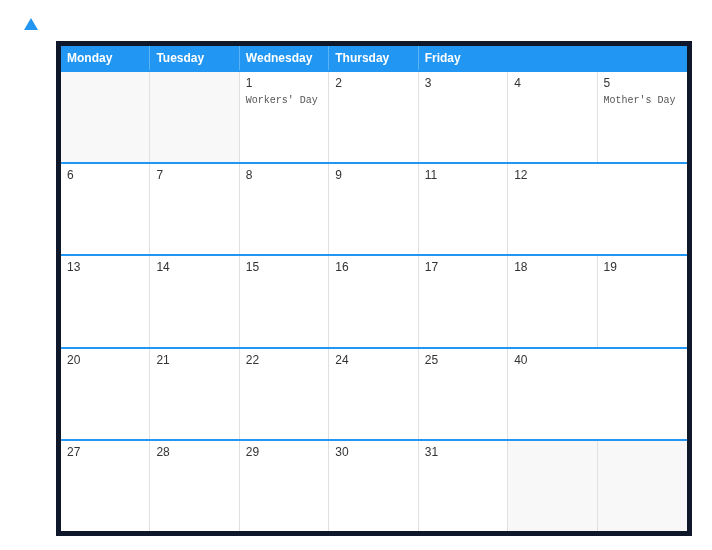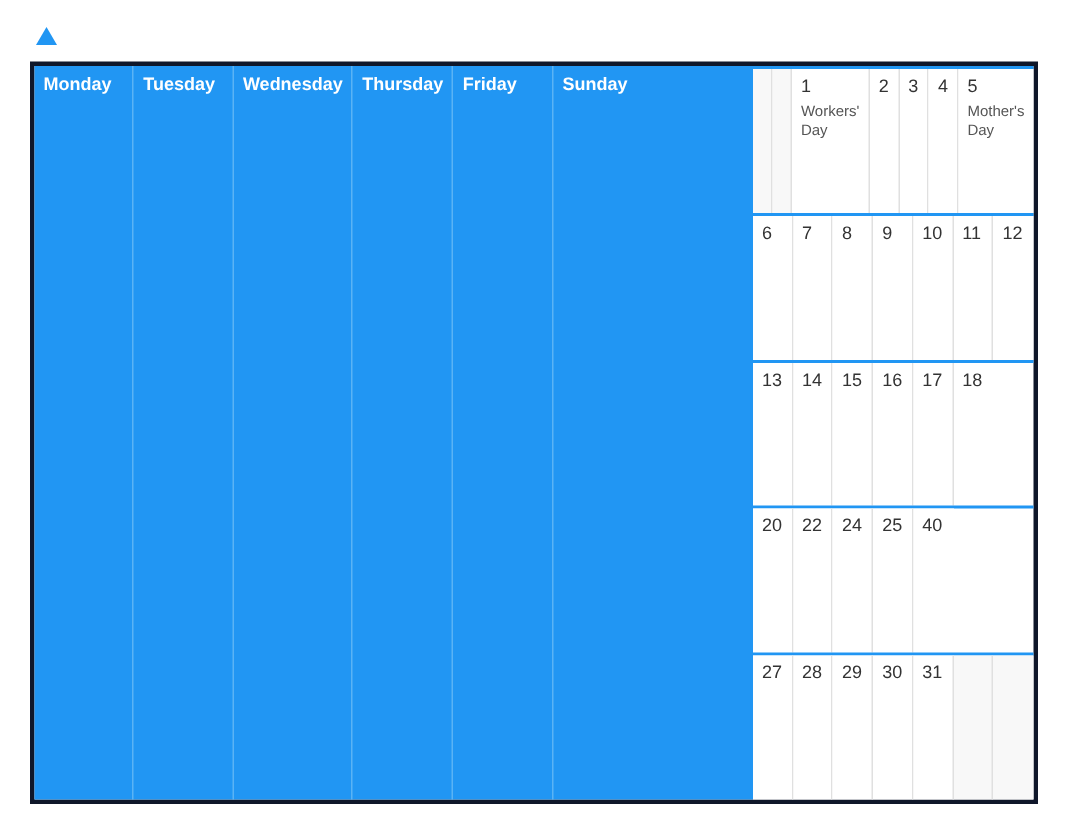--- a/index.html
+++ b/index.html
@@ -62,22 +62,23 @@
     .country {
       font-size: 15px;
       color: #333;
       min-width: 90px;
       text-align: right;
     }
     
     .calendar {
       flex: 1;
       display: flex;
-      flex-direction: row;
-      border: 3px solid #0f172a;
+      flex-direction: column;
+      border: 5px solid #0f172a;
+      margin-left: 36px;
     }
     .cal-header-row {
       display: grid;
       grid-template-columns: repeat(7, 1fr);
       background: #2196F3;
     }
     .cal-header-cell {
       color: #fff;
       font-size: 12px;
       font-weight: bold;
@@ -117,20 +118,21 @@
       font-size: 12px;
       color: #333;
       font-weight: normal;
       margin-bottom: 2px;
     }
     .day-event {
       font-size: 10px;
       color: #555;
       margin-top: 2px;
       line-height: 1.3;
+      font-family: Liberation Mono, monospace;
     }
   </style>
 </head>
 <body>
 
 <div class="page">
 
   <div class="header">
     <div class="logo">
       <span class="logo-general"></span>
@@ -144,21 +146,20 @@
   </div>
 
   <div class="calendar">
     <div class="cal-header-row">
 
     <div class="cal-header-cell">Monday</div>
         <div class="cal-header-cell">Tuesday</div>
         <div class="cal-header-cell">Wednesday</div>
         <div class="cal-header-cell">Thursday</div>
         <div class="cal-header-cell">Friday</div>
-        <div class="cal-header-cell">Sunday</div>
       </div>
     <div class="cal-body">
 
     <div class="cal-week">
           <div class="cal-cell empty"></div>
           <div class="cal-cell empty"></div>
           <div class="cal-cell">
             <span class="day-num">1</span>
             <span class="day-event">Workers' Day</span>
           </div>
@@ -183,23 +184,20 @@
           <div class="cal-cell">
             <span class="day-num">7</span>
           </div>
           <div class="cal-cell">
             <span class="day-num">8</span>
           </div>
           <div class="cal-cell">
             <span class="day-num">9</span>
           </div>
           <div class="cal-cell">
-            <span class="day-num">10</span>
-          </div>
-          <div class="cal-cell">
             <span class="day-num">11</span>
           </div>
           <div class="cal-cell">
             <span class="day-num">12</span>
           </div>
         </div>
         <div class="cal-week">
           <div class="cal-cell">
             <span class="day-num">13</span>
           </div>
@@ -211,24 +209,30 @@
           </div>
           <div class="cal-cell">
             <span class="day-num">16</span>
           </div>
           <div class="cal-cell">
             <span class="day-num">17</span>
           </div>
           <div class="cal-cell">
             <span class="day-num">18</span>
           </div>
+          <div class="cal-cell">
+            <span class="day-num">19</span>
+          </div>
         </div>
         <div class="cal-week">
           <div class="cal-cell">
             <span class="day-num">20</span>
+          </div>
+          <div class="cal-cell">
+            <span class="day-num">21</span>
           </div>
           <div class="cal-cell">
             <span class="day-num">22</span>
           </div>
           <div class="cal-cell">
             <span class="day-num">24</span>
           </div>
           <div class="cal-cell">
             <span class="day-num">25</span>
           </div>

